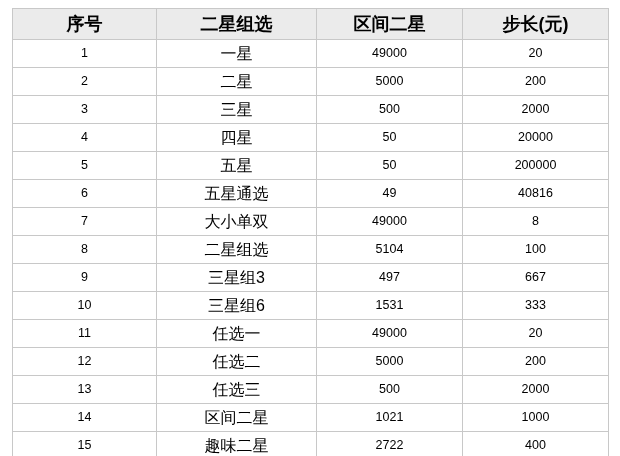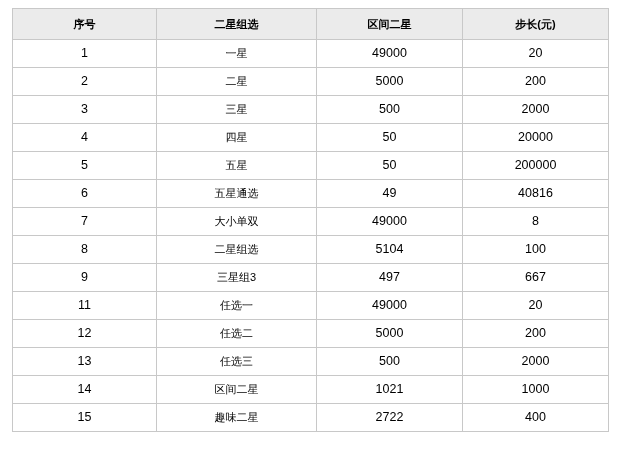--- a/index.html
+++ b/index.html
@@ -34,35 +34,35 @@
     text-align: center;
     vertical-align: middle;
     font-size: 13px;
     padding: 0;
     height: 27px;
     line-height: 27px;
   }
   table.bet-table thead th {
     background: #ebebeb;
     font-weight: bold;
-    font-size: 11px;
+    font-size: 18px;
     height: 30px;
     line-height: 30px;
   }
   table.bet-table tbody td {
     background: #ffffff;
     font-weight: normal;
   }
   table.bet-table tbody td.col-num,
   table.bet-table tbody td.col-count,
   table.bet-table tbody td.col-step {
     font-size: 12.5px;
   }
   table.bet-table tbody td.col-name {
-    font-size: 11px;
+    font-size: 16px;
   }
 </style>
 </head>
 <body>
 
 <div class="table-wrap">
   <table class="bet-table">
     <colgroup>
       <col class="c0">
       <col class="c1">
@@ -126,20 +126,26 @@
         <td class="col-count">5104</td>
         <td class="col-step">100</td>
       </tr>
       <tr>
         <td class="col-num">9</td>
         <td class="col-name">三星组3</td>
         <td class="col-count">497</td>
         <td class="col-step">667</td>
       </tr>
       <tr>
+        <td class="col-num">10</td>
+        <td class="col-name">三星组6</td>
+        <td class="col-count">1531</td>
+        <td class="col-step">333</td>
+      </tr>
+      <tr>
         <td class="col-num">11</td>
         <td class="col-name">任选一</td>
         <td class="col-count">49000</td>
         <td class="col-step">20</td>
       </tr>
       <tr>
         <td class="col-num">12</td>
         <td class="col-name">任选二</td>
         <td class="col-count">5000</td>
         <td class="col-step">200</td>

